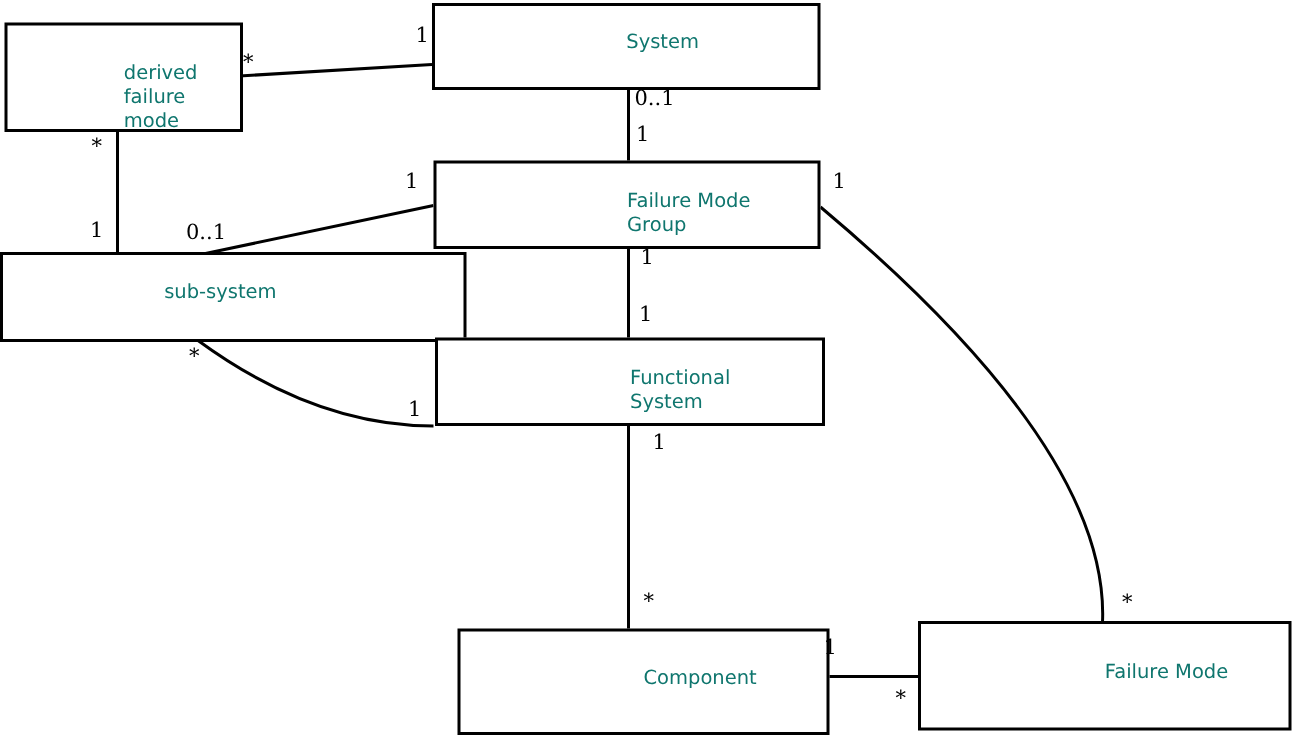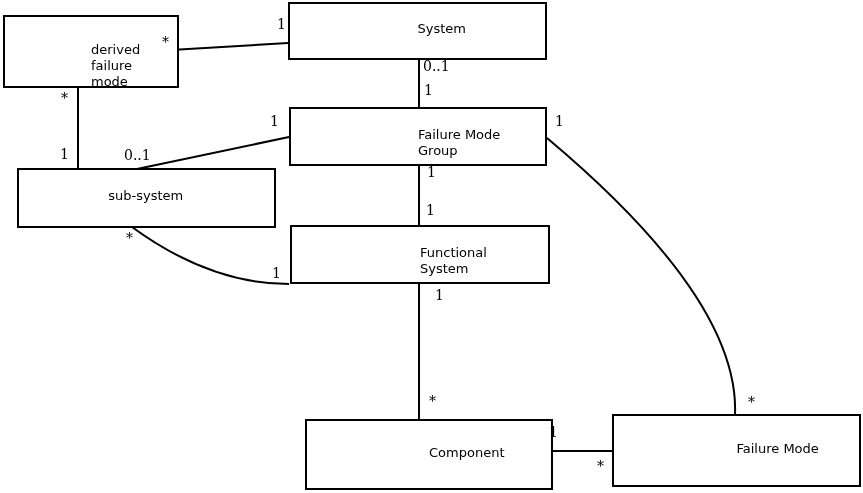--- a/index.html
+++ b/index.html
@@ -22,21 +22,21 @@
     border: 2px solid #000000;
     background: #ffffff;
   }
   .box .lbl {
     position: absolute;
     left: 50%;
     top: 50%;
     transform: translateY(-0.78em);
     font-size: 13px;
     line-height: 16px;
-    color: #000000;
+    color: #0f766e;
     white-space: pre-line;
   }
   .box.subsys .lbl { left: 35%; }
   .mult {
     position: absolute;
     font-family: "DejaVu Serif", serif;
     font-size: 14px;
     line-height: 14px;
     color: #000000;
     white-space: nowrap;
@@ -52,36 +52,36 @@
     <path d="M419,60 L419,108" stroke="#000" stroke-width="2" fill="none" shape-rendering="crispEdges"></path>
     <path d="M78,88 L78,169" stroke="#000" stroke-width="2" fill="none" shape-rendering="crispEdges"></path>
     <path d="M289,137 L137,169" stroke="#000" stroke-width="2" fill="none"></path>
     <path d="M419,165 L419,226" stroke="#000" stroke-width="2" fill="none" shape-rendering="crispEdges"></path>
     <path d="M132,227 Q210,284 289,284" stroke="#000" stroke-width="2" fill="none"></path>
     <path d="M419,283 L419,420" stroke="#000" stroke-width="2" fill="none" shape-rendering="crispEdges"></path>
     <path d="M543,451 L613,451" stroke="#000" stroke-width="2" fill="none" shape-rendering="crispEdges"></path>
     <path d="M547,138 Q740,300 735,415" stroke="#000" stroke-width="2" fill="none"></path>
   </svg>
 
-  <div class="box" style="left:3px; top:15px; width:176px; height:73px;padding-left:48px;">
+  <div class="box" style="left:3px; top:15px; width:159px; height:73px;padding-left:48px;">
     <span class="lbl">derived
 failure
 mode</span>
   </div>
 
   <div class="box" style="left:288px; top:2px; width:259px; height:58px;">
     <span class="lbl">System</span>
   </div>
 
   <div class="box" style="left:289px; top:107px; width:258px; height:59px;">
     <span class="lbl">Failure Mode
 Group</span>
   </div>
 
-  <div class="box subsys" style="left:0px; top:168px; width:259px; height:60px;margin-left:17px;">
+  <div class="box subsys" style="left:0px; top:168px; width:311px; height:60px;">
     <span class="lbl">sub-system</span>
   </div>
 
   <div class="box" style="left:290px; top:225px; width:260px; height:59px;">
     <span class="lbl">Functional
 System</span>
   </div>
 
   <div class="box" style="left:305px; top:419px; width:248px; height:71px;">
     <span class="lbl">Component</span>

